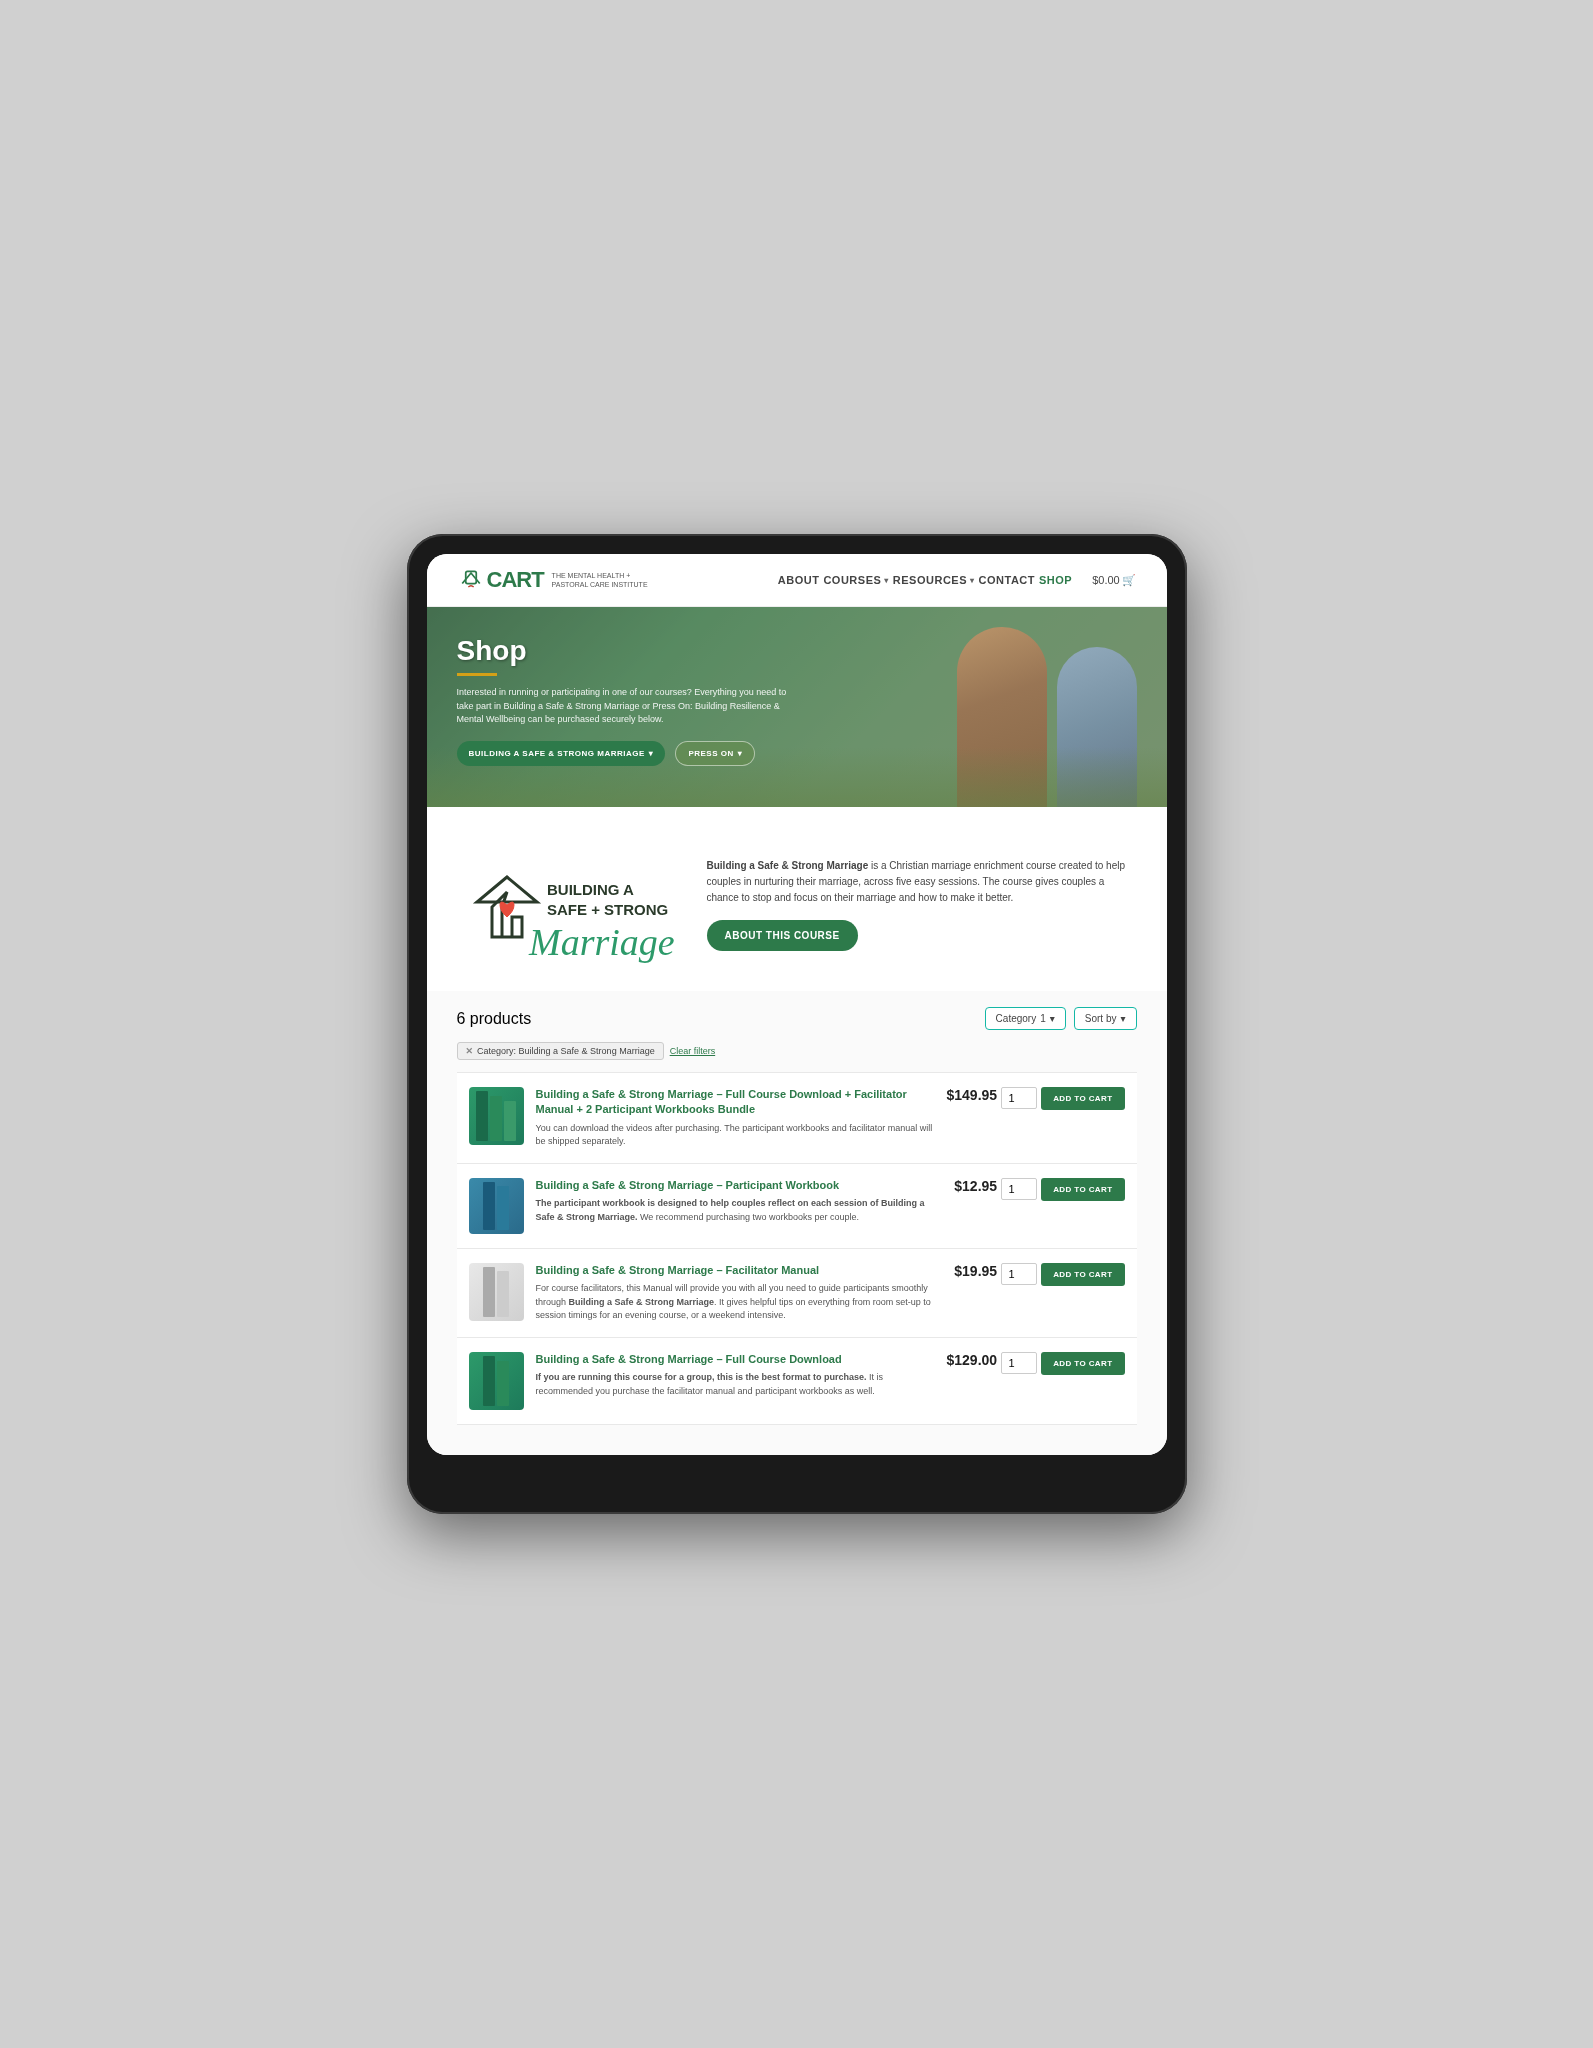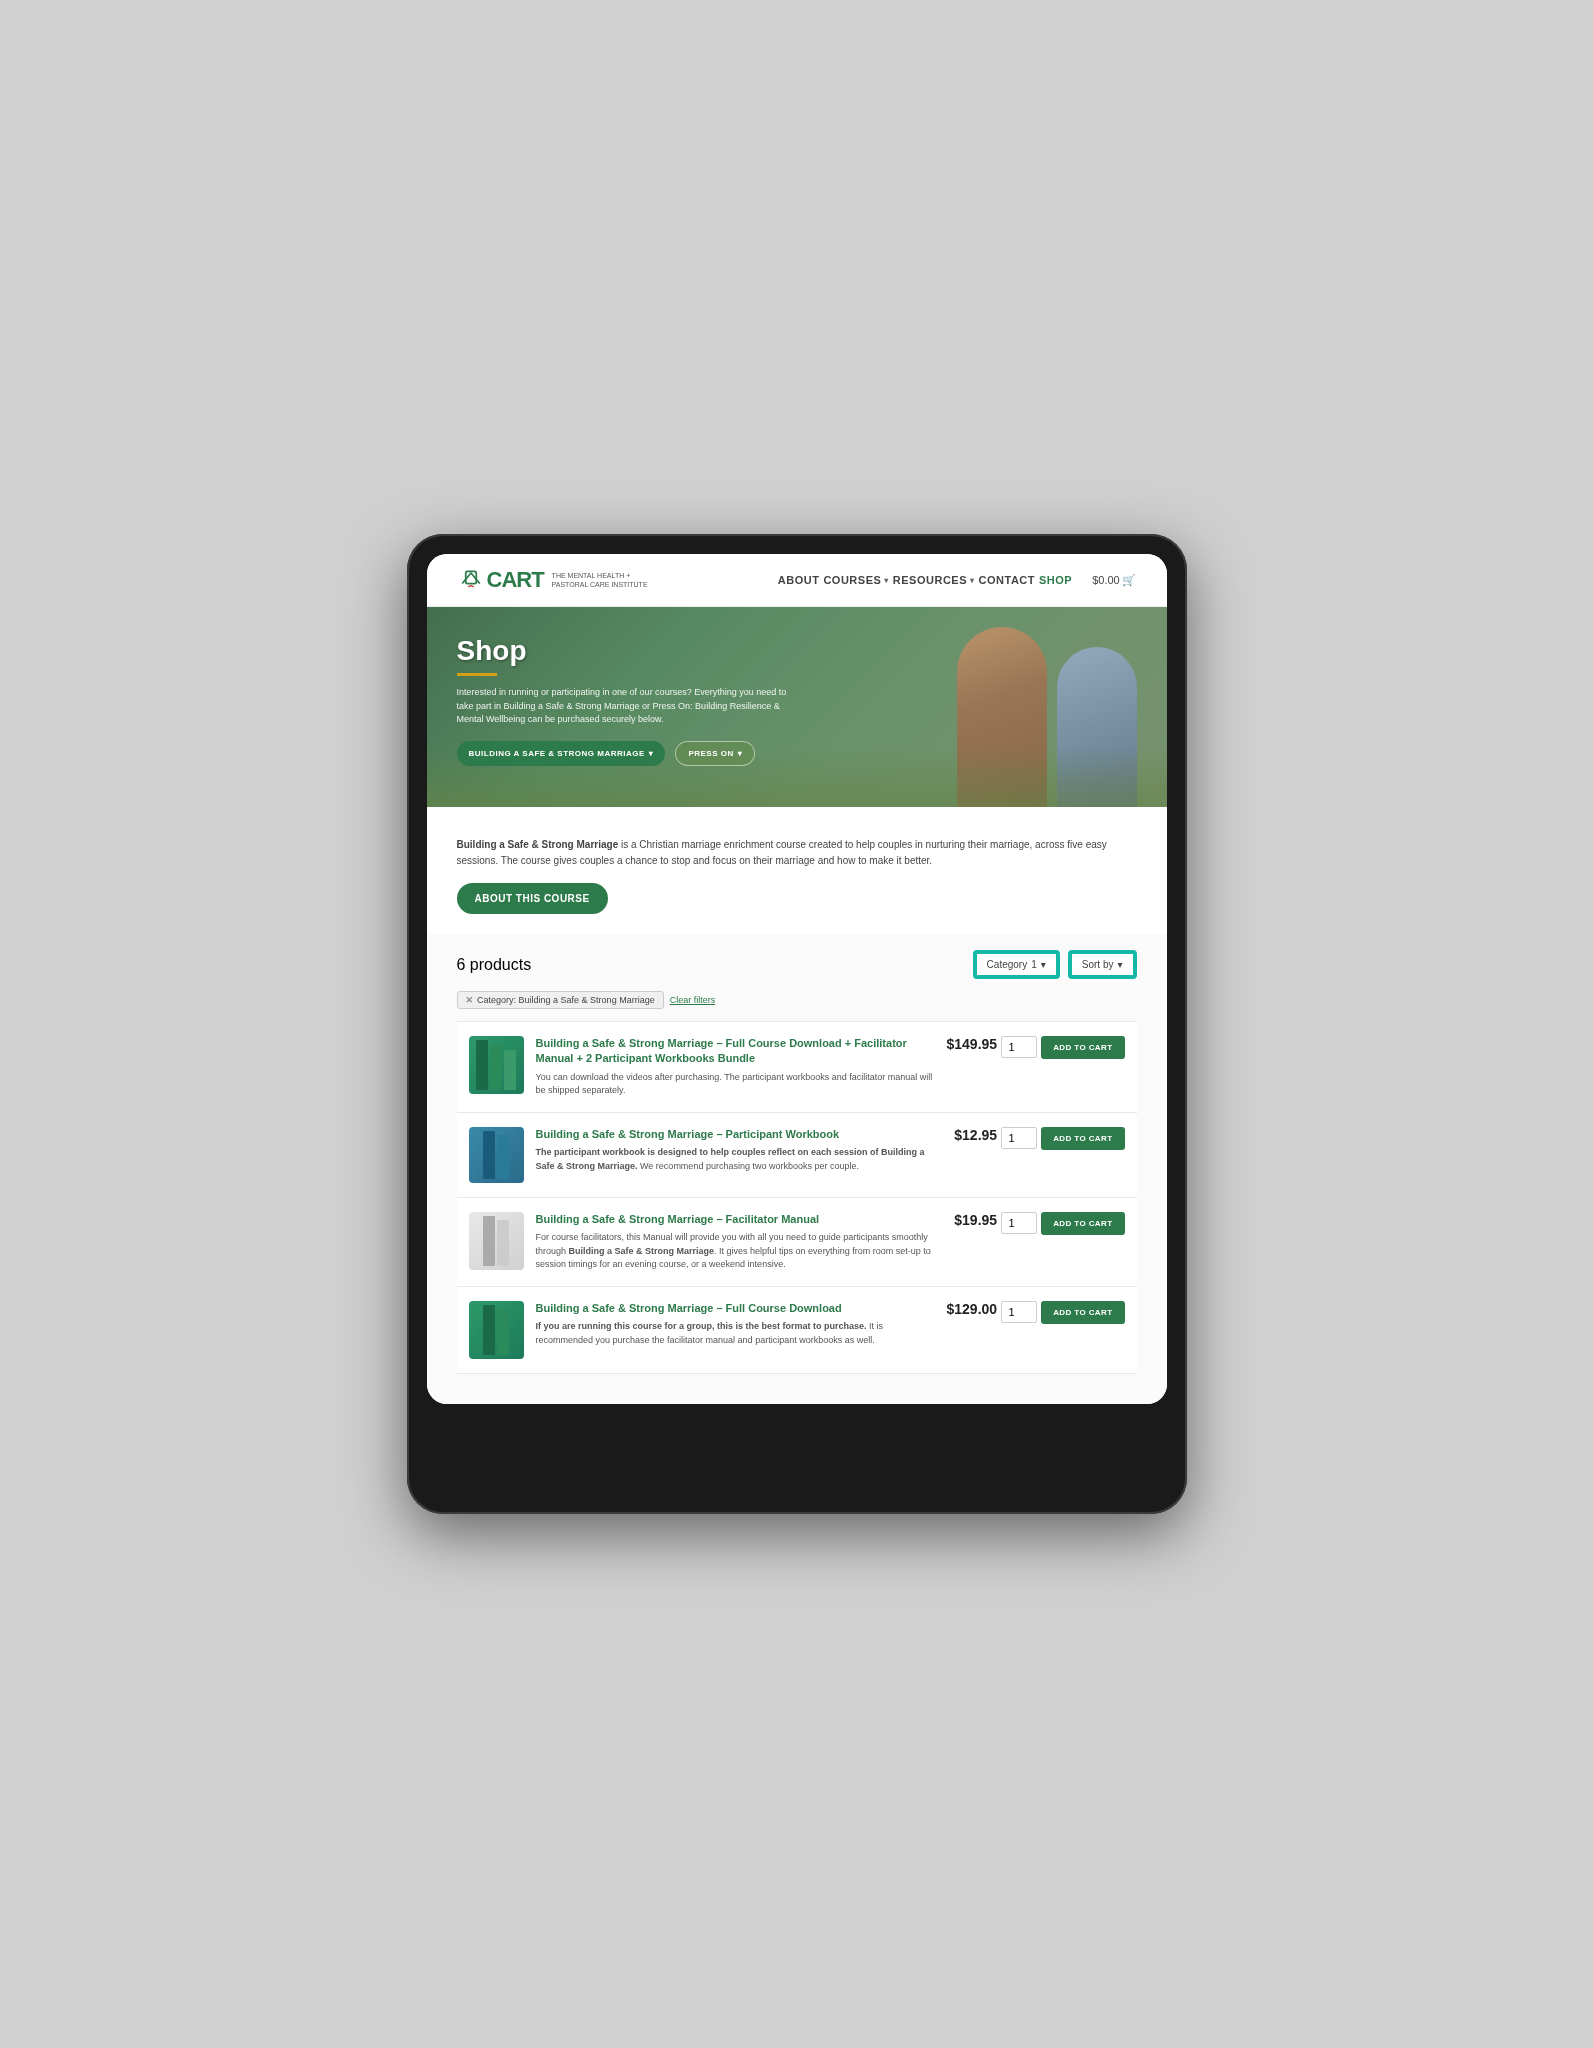--- a/index.html
+++ b/index.html
@@ -246,21 +246,21 @@
       gap: 8px;
       align-items: center;
     }
     .filter-dropdown {
       display: flex;
       align-items: center;
       gap: 4px;
       font-size: 10px;
       color: #444;
       background: #fff;
-      border: 4px solid #14b8a6;
+      border: 1px solid #14b8a6;
       padding: 5px 10px;
       border-radius: 4px;
       cursor: pointer;
     }
     .active-filter {
       display: flex;
       align-items: center;
       gap: 6px;
       margin-bottom: 12px;
     }
@@ -458,20 +458,33 @@
           </button>
           <button class="hero-btn outline">
             <span>PRESS ON</span>
             <span>▾</span>
           </button>
         </div>
       </div>
     </div>
 
     <div class="course-logo-section">
+      <div class="course-logo">
+        <svg class="course-logo-svg" viewBox="0 0 220 130">
+
+          <polygon points="50,55 35,70 35,100 65,100 65,80 55,80 55,100 45,100 45,70" fill="none" stroke="#2a3a2a" stroke-width="3"></polygon>
+          <polygon points="50,40 20,65 80,65" fill="none" stroke="#2a3a2a" stroke-width="3"></polygon>
+
+          <path d="M43,68 Q43,62 50,68 Q57,62 57,68 Q57,74 50,80 Q43,74 43,68 Z" fill="#e74c3c" stroke="#e74c3c" stroke-width="1"></path>
+
+          <text x="90" y="58" font-family="Arial" font-weight="900" font-size="15" fill="#2a3a2a" text-anchor="start">BUILDING A</text>
+          <text x="90" y="78" font-family="Arial" font-weight="900" font-size="15" fill="#2a3a2a" text-anchor="start">SAFE + STRONG</text>
+          <text x="72" y="118" font-family="Georgia, serif" font-size="38" fill="#2d9a6a" font-style="italic" text-anchor="start">Marriage</text>
+        </svg>
+      </div>
       <div class="course-description-area">
         <p class="course-desc-text">
           <strong>Building a Safe &amp; Strong Marriage</strong> is a Christian marriage enrichment course created to help couples in nurturing their marriage, across five easy sessions. The course gives couples a chance to stop and focus on their marriage and how to make it better.
         </p>
         <button class="about-btn">ABOUT THIS COURSE</button>
       </div>
     </div>
 
     <div class="products-section">
       <div class="products-toolbar">

